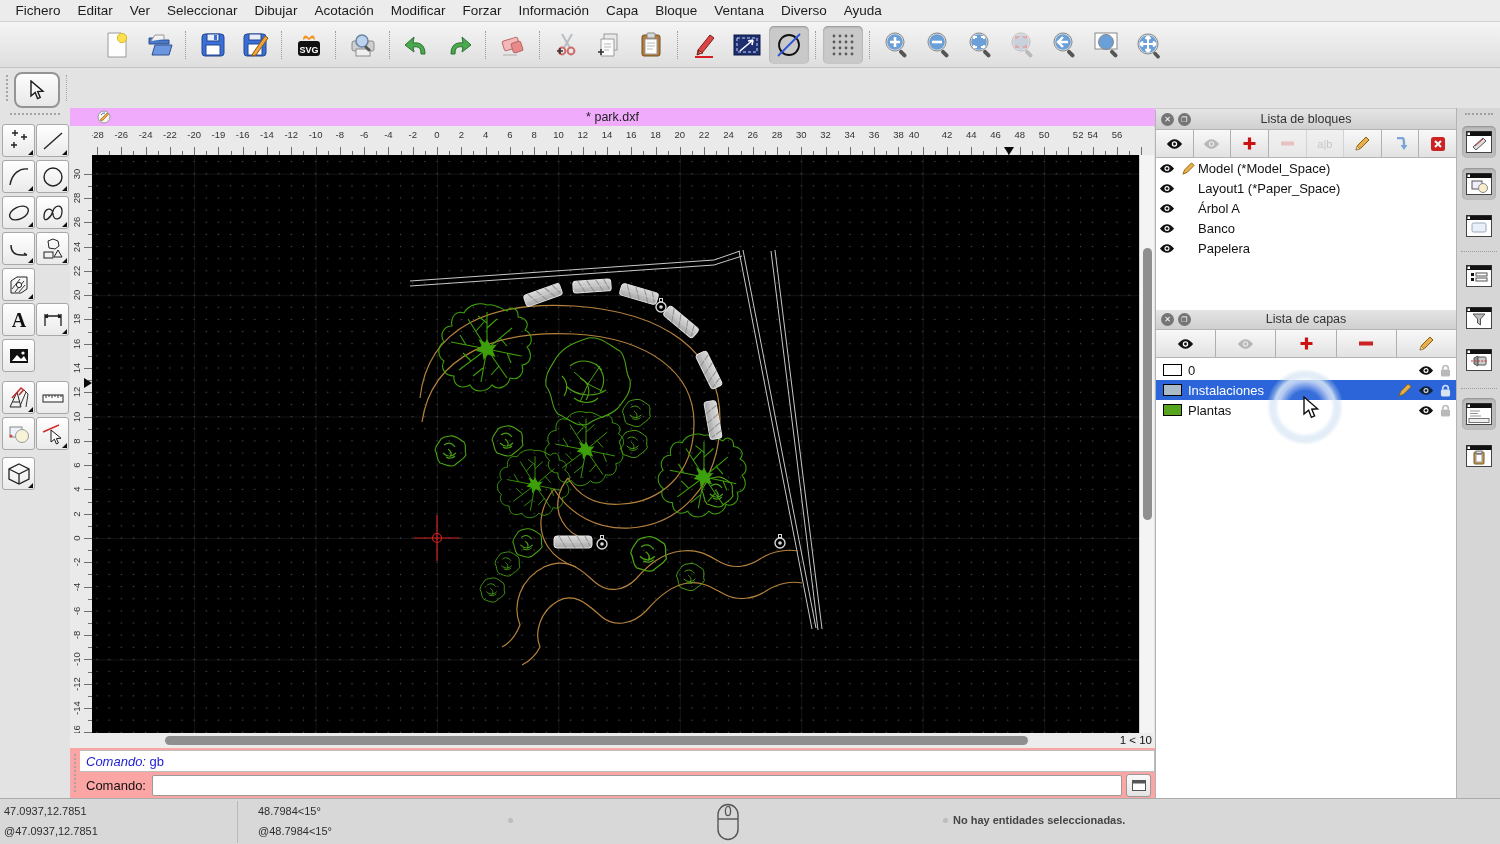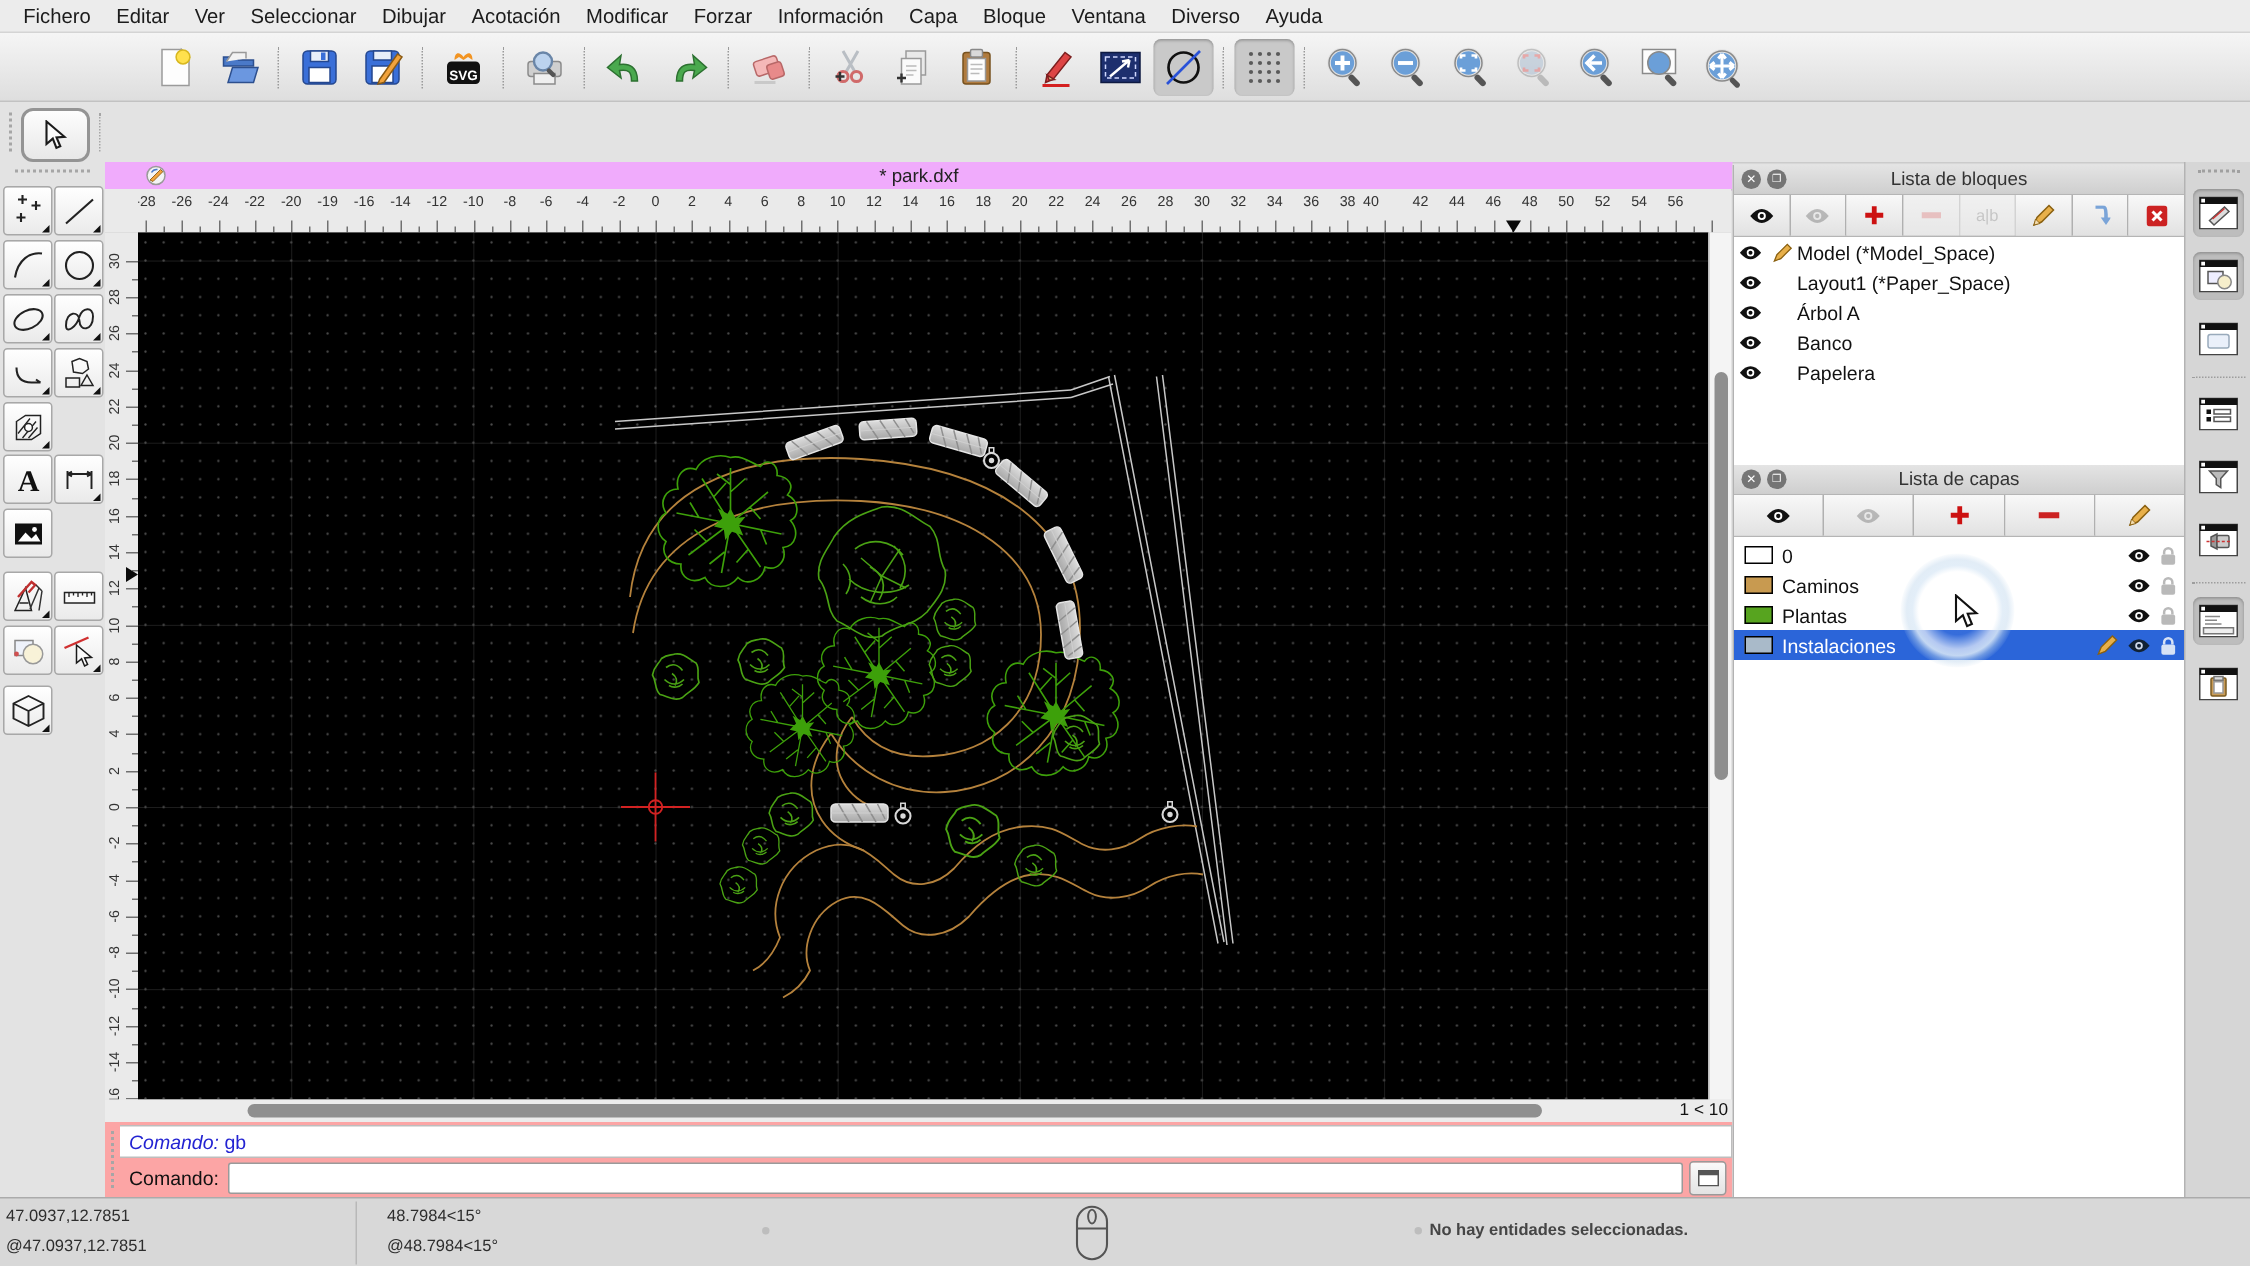--- a/index.html
+++ b/index.html
@@ -566,21 +566,21 @@
       <div class="htick" style="left: 903.578px; height: 8px;"></div>
       <div class="hlab" style="left: 903.578px;">46</div>
       <div class="htick" style="left: 915.721px; height: 4px;"></div>
       <div class="htick" style="left: 927.864px; height: 8px;"></div>
       <div class="hlab" style="left: 927.864px;">48</div>
       <div class="htick" style="left: 940.007px; height: 4px;"></div>
       <div class="htick" style="left: 952.15px; height: 8px;"></div>
       <div class="hlab" style="left: 952.15px;">50</div>
       <div class="htick" style="left: 964.293px; height: 4px;"></div>
       <div class="htick" style="left: 976.436px; height: 8px;"></div>
-      <div class="hlab" style="left: 976.436px;">52</div>
+      <div class="hlab" style="left: 976.436px; text-align: right;">52</div>
       <div class="htick" style="left: 988.579px; height: 4px;"></div>
       <div class="htick" style="left: 1000.72px; height: 8px;"></div>
       <div class="hlab" style="left: 1000.72px;">54</div>
       <div class="htick" style="left: 1012.87px; height: 4px;"></div>
       <div class="htick" style="left: 1025.01px; height: 8px;"></div>
       <div class="hlab" style="left: 1025.01px;">56</div>
       <div class="htick" style="left: 1037.15px; height: 4px;"></div>
       <div class="htick" style="left: 1049.29px; height: 8px;"></div>
       <div class="hmarker" style="left: 916.859px;"></div>
     </div>
@@ -964,65 +964,50 @@
               <path d="M1,7 Q10,-4 19,7 Q10,18 1,7Z" fill="#111"></path>
               <circle cx="10" cy="7" r="3.2" fill="#fff"></circle>
               <circle cx="10" cy="7" r="1.7" fill="#111"></circle>
             </svg>
           <svg width="11" height="13" viewBox="0 0 12 14">
               <rect x="1" y="6" width="10" height="7.5" rx="1.5" fill="#b9b9b9"></rect>
               <path d="M3,6 V4.5 a3,3 0 0 1 6,0 V6" fill="none" stroke="#b9b9b9" stroke-width="1.8"></path>
             </svg>
         </span>
       </div>
-      <div class="lrow">
-        <span class="swatch" style="background: rgb(200, 154, 80);"></span>
-        <span>Caminos</span>
+      <div class="lrow sel">
+        <span class="swatch" style="background: rgb(169, 186, 201);"></span>
+        <span>Instalaciones</span>
         <span class="licons">
+          <svg width="14" height="14" viewBox="0 0 15 15">
+              <path d="M1,14 L3,9 11,1 14,4 6,12z" fill="#e8b04a" stroke="#8a6010"></path>
+            </svg>
           <svg width="16" height="11" viewBox="0 0 20 14">
-              <path d="M1,7 Q10,-4 19,7 Q10,18 1,7Z" fill="#111"></path>
-              <circle cx="10" cy="7" r="3.2" fill="#fff"></circle>
-              <circle cx="10" cy="7" r="1.7" fill="#111"></circle>
+              <path d="M1,7 Q10,-4 19,7 Q10,18 1,7Z" fill="#123"></path>
+              <circle cx="10" cy="7" r="3.2" fill="#cdd9ea"></circle>
+              <circle cx="10" cy="7" r="1.7" fill="#123"></circle>
             </svg>
           <svg width="11" height="13" viewBox="0 0 12 14">
-              <rect x="1" y="6" width="10" height="7.5" rx="1.5" fill="#b9b9b9"></rect>
-              <path d="M3,6 V4.5 a3,3 0 0 1 6,0 V6" fill="none" stroke="#b9b9b9" stroke-width="1.8"></path>
+              <rect x="1" y="6" width="10" height="7.5" rx="1.5" fill="#d7e2f5"></rect>
+              <path d="M3,6 V4.5 a3,3 0 0 1 6,0 V6" fill="none" stroke="#d7e2f5" stroke-width="1.8"></path>
             </svg>
         </span>
       </div>
       <div class="lrow">
         <span class="swatch" style="background: rgb(87, 164, 31);"></span>
         <span>Plantas</span>
         <span class="licons">
           <svg width="16" height="11" viewBox="0 0 20 14">
               <path d="M1,7 Q10,-4 19,7 Q10,18 1,7Z" fill="#111"></path>
               <circle cx="10" cy="7" r="3.2" fill="#fff"></circle>
               <circle cx="10" cy="7" r="1.7" fill="#111"></circle>
             </svg>
           <svg width="11" height="13" viewBox="0 0 12 14">
               <rect x="1" y="6" width="10" height="7.5" rx="1.5" fill="#b9b9b9"></rect>
               <path d="M3,6 V4.5 a3,3 0 0 1 6,0 V6" fill="none" stroke="#b9b9b9" stroke-width="1.8"></path>
-            </svg>
-        </span>
-      </div>
-      <div class="lrow sel">
-        <span class="swatch" style="background: rgb(169, 186, 201);"></span>
-        <span>Instalaciones</span>
-        <span class="licons">
-          <svg width="14" height="14" viewBox="0 0 15 15">
-              <path d="M1,14 L3,9 11,1 14,4 6,12z" fill="#e8b04a" stroke="#8a6010"></path>
-            </svg>
-          <svg width="16" height="11" viewBox="0 0 20 14">
-              <path d="M1,7 Q10,-4 19,7 Q10,18 1,7Z" fill="#123"></path>
-              <circle cx="10" cy="7" r="3.2" fill="#cdd9ea"></circle>
-              <circle cx="10" cy="7" r="1.7" fill="#123"></circle>
-            </svg>
-          <svg width="11" height="13" viewBox="0 0 12 14">
-              <rect x="1" y="6" width="10" height="7.5" rx="1.5" fill="#d7e2f5"></rect>
-              <path d="M3,6 V4.5 a3,3 0 0 1 6,0 V6" fill="none" stroke="#d7e2f5" stroke-width="1.8"></path>
             </svg>
         </span>
       </div>
     </div>
   </div>
 
   <div class="abs dockstrip">
     <div class="dock-handle"></div>
     <div class="dbtn pressed" style="top:18px;">
       <svg width="26" height="22" viewBox="0 0 26 22">

